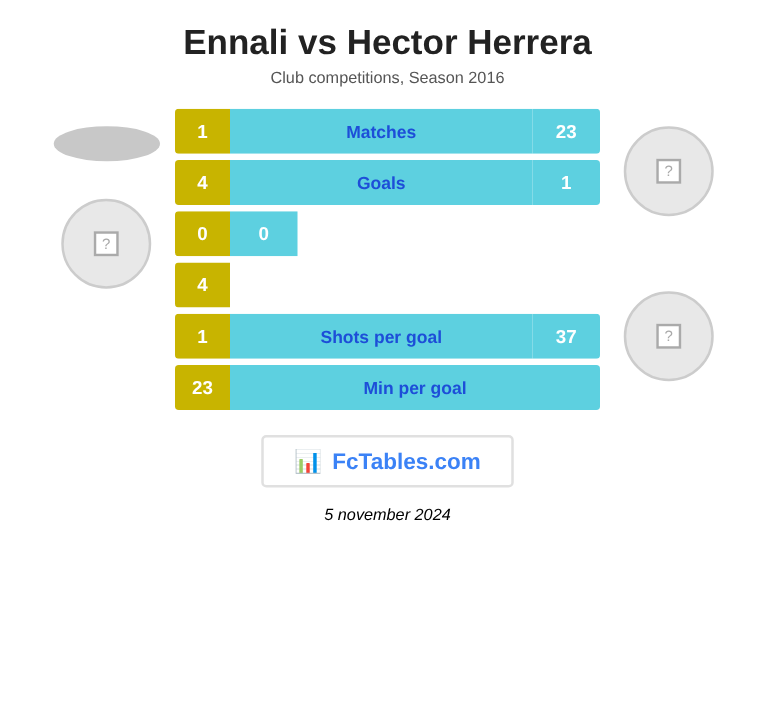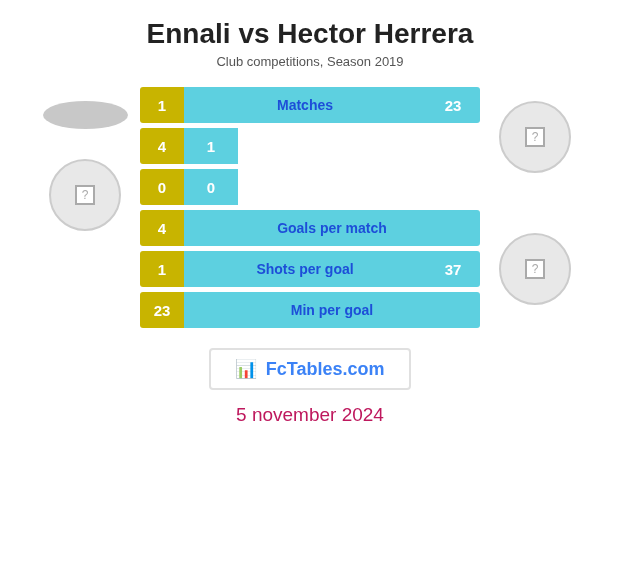--- a/index.html
+++ b/index.html
@@ -177,58 +177,59 @@
       color: #3b82f6;
     }
 
     .watermark-icon {
       font-size: 18px;
       color: #555;
     }
 
     .footer-date {
       margin-top: 14px;
-      font-size: 19px;
-      color: #be185d;
+      font-size: 13px;
+      color: #000000;
+      font-style: italic;
     }
   </style>
 </head>
 <body>
 
 <div class="container">
 
   <div class="title">Ennali vs Hector Herrera</div>
-  <div class="subtitle">Club competitions, Season 2019</div>
+  <div class="subtitle">Club competitions, Season 2016</div>
 
   <div class="comparison-area">
 
     <div class="left-avatars">
       <div class="avatar-ellipse-h"></div>
       <div class="avatar-circle">
         <div class="question-box">?</div>
       </div>
     </div>
 
     <div class="stats-table">
     <div class="stat-row">
           <div class="stat-left">1</div>
           <div class="stat-mid">Matches</div>
           <div class="stat-right">23</div>
         </div>
         <div class="stat-row">
           <div class="stat-left">4</div>
+          <div class="stat-mid">Goals</div>
           <div class="stat-right">1</div>
         </div>
         <div class="stat-row">
           <div class="stat-left">0</div>
           <div class="stat-right">0</div>
         </div>
         <div class="stat-row">
           <div class="stat-left">4</div>
-          <div class="stat-mid">Goals per match</div>
         </div>
         <div class="stat-row">
           <div class="stat-left">1</div>
           <div class="stat-mid">Shots per goal</div>
           <div class="stat-right">37</div>
         </div>
         <div class="stat-row">
           <div class="stat-left">23</div>
           <div class="stat-mid">Min per goal</div>
         </div>

